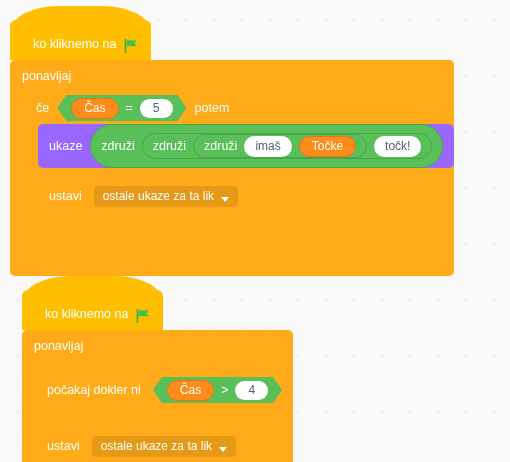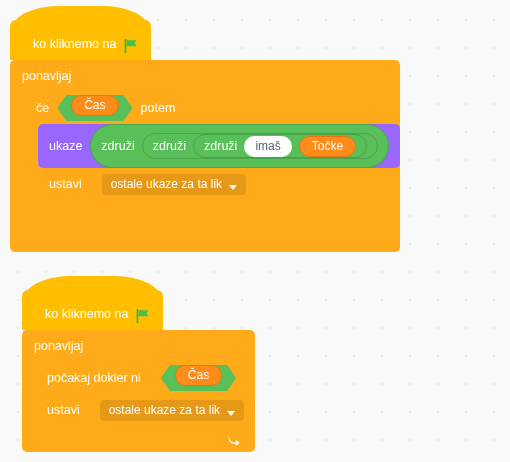--- a/index.html
+++ b/index.html
@@ -103,24 +103,24 @@
     height: 15px;
   }
   .cblock-foot.with-arrow { min-width: 125px; }
 
   .stack-block {
     background: #ffab19;
     border-radius: 5px;
     display: flex;
     align-items: center;
     min-height: 32px;
-    padding: 0 11px;
-    color: #fff;
-    font-size: 12.5px;
-    gap: 20px;
+    padding: 12px 11px;
+    color: #fff;
+    font-size: 12.5px;
+    gap: 12px;
     width: max-content;
   }
 
   .say-block {
     background: #9966ff;
     border-radius: 5px;
     display: flex;
     align-items: center;
     min-height: 38px;
     padding: 0 11px;
@@ -134,21 +134,20 @@
   .bool {
     background: #59c059;
     display: flex;
     align-items: center;
     gap: 7px;
     height: 26px;
     padding: 0 14px;
     color: #fff;
     font-size: 12.5px;
     clip-path: polygon(9px 0, calc(100% - 9px) 0, 100% 50%, calc(100% - 9px) 100%, 9px 100%, 0 50%);
-    flex-direction: column;
   }
 
   
   .join {
     background: #59c059;
     border: 1px solid #4aa54a;
     border-radius: 999px;
     display: flex;
     align-items: center;
     gap: 7px;
@@ -266,20 +265,21 @@
 
                 <span class="join lvl2">
                   <span class="lbl">združi</span>
 
                   <span class="join lvl3">
                     <span class="lbl">združi</span>
                     <span class="input-oval">imaš</span>
                     <span class="var-oval">Točke</span>
                   </span>
 
+                  <span class="input-oval">točk!</span>
                 </span>
               </span>
 
             </div>
 
             <div class="stack-block">
               <span class="lbl">ustavi</span>
               <span class="dropdown">
                 <span class="lbl">ostale ukaze za ta lik</span>
                 <span class="caret"></span>

